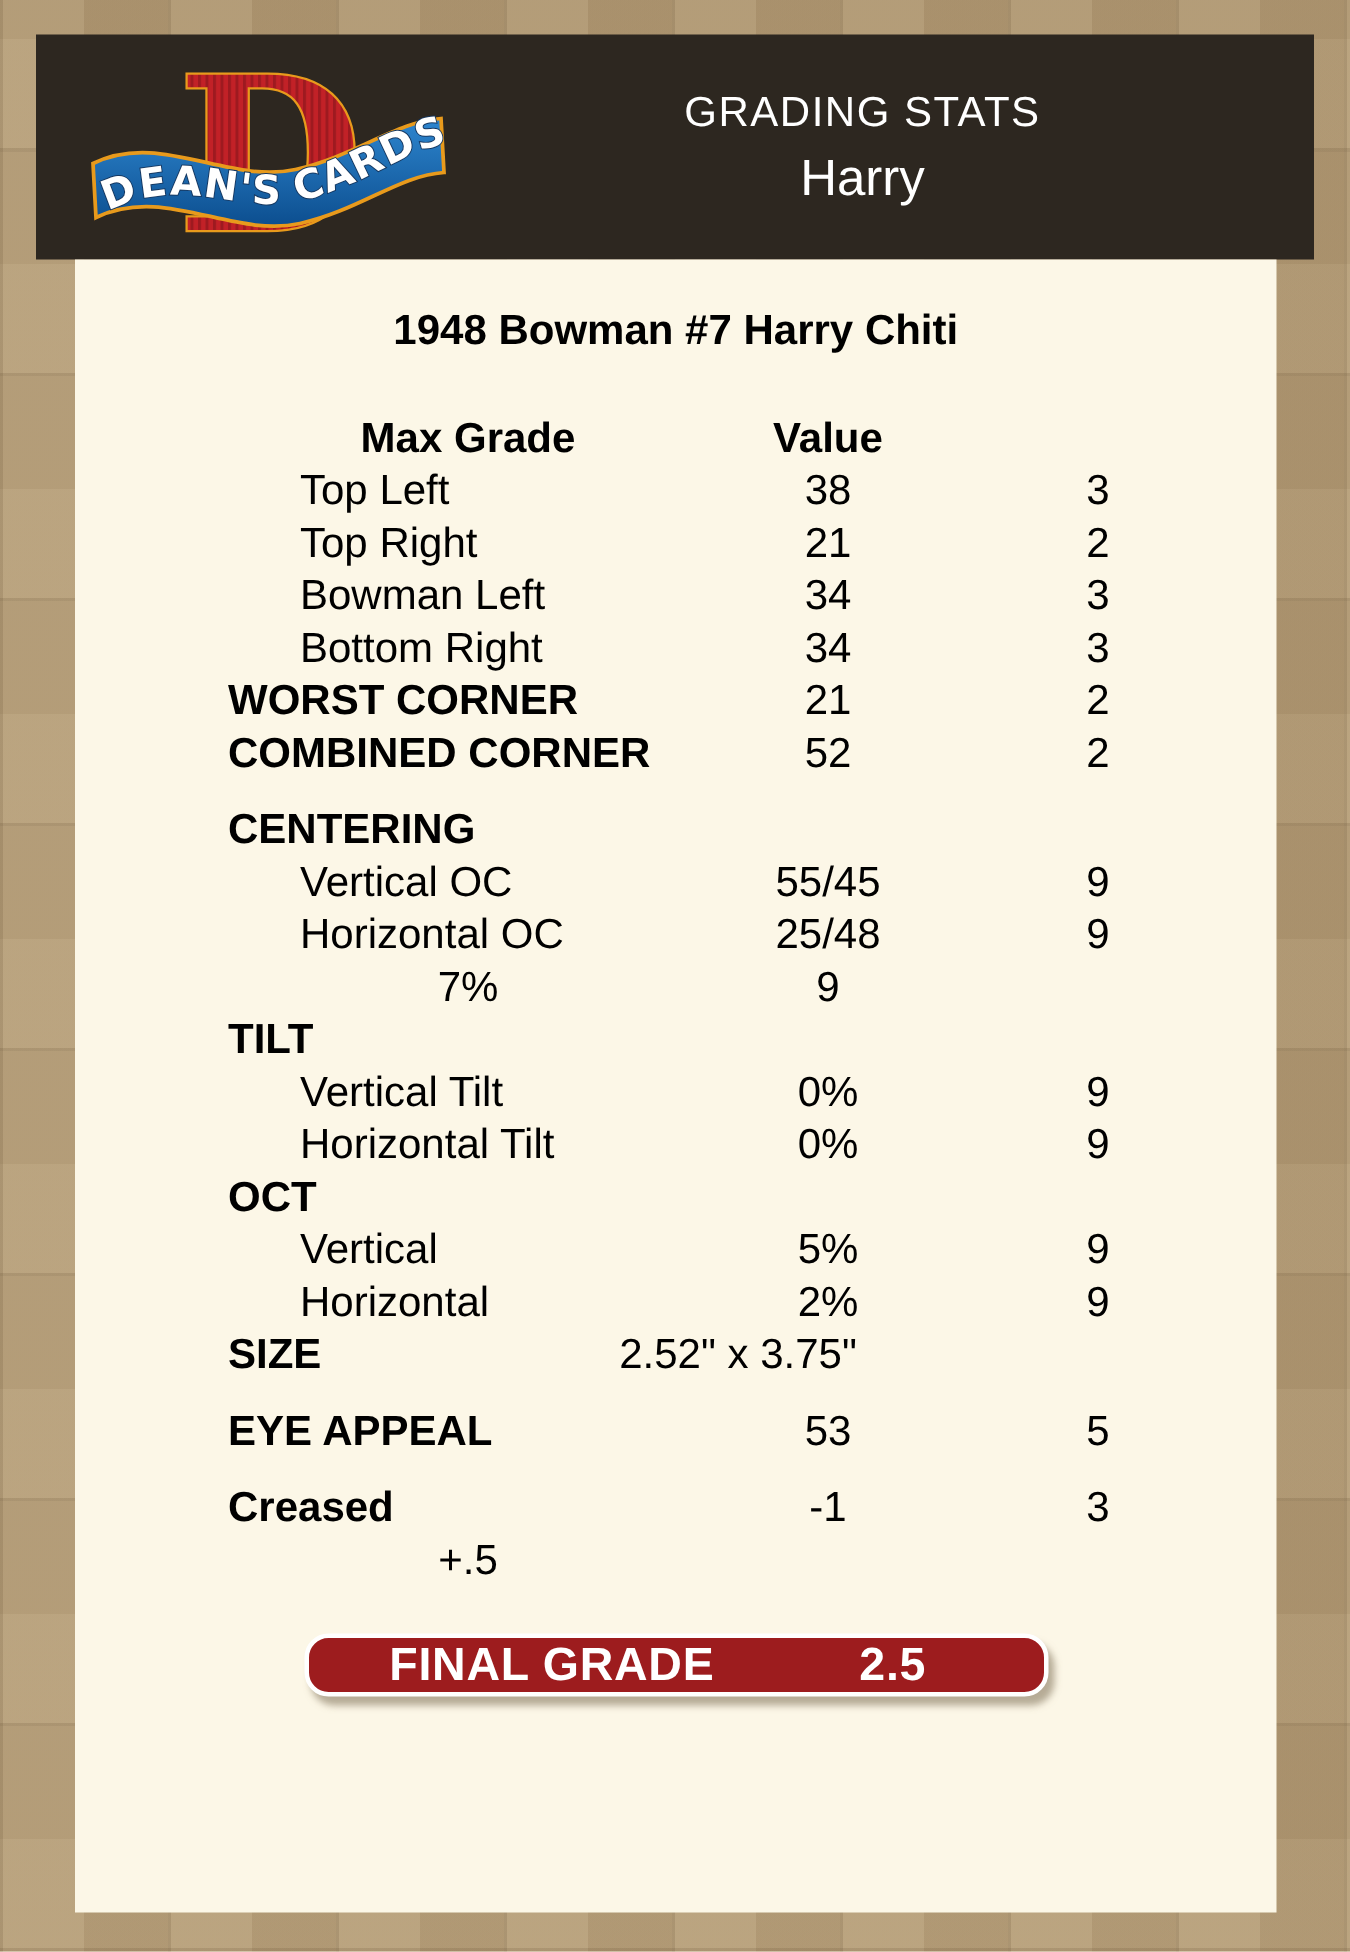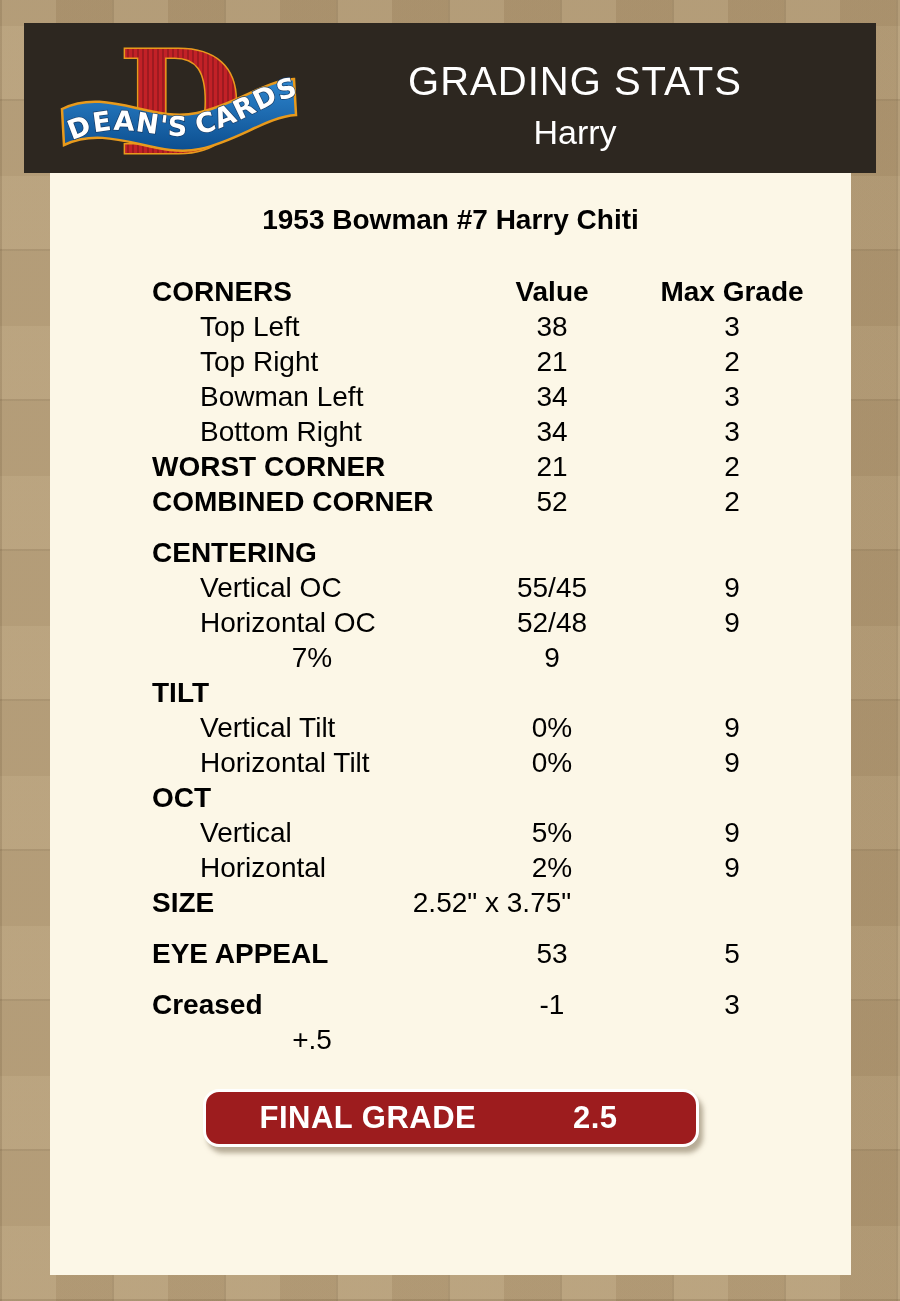--- a/index.html
+++ b/index.html
@@ -20,41 +20,41 @@
   .header {
     position:absolute; left:24px; top:23px; width:852px; height:150px;
     background:var(--header-bg, #2d2720);
   }
   .logo { position:absolute; left:28px; top:6px; width:252px; height:140px; }
   .logo svg { width:100%; height:100%; }
   .header-text {
     position:absolute; left:250px; right:0; top:0; bottom:0;
     text-align:center; color:#ffffff;
   }
-  .h-title { font-size:40px; margin-top:36px; letter-spacing:1px;text-align:center; }
+  .h-title { font-size:28px; margin-top:36px; letter-spacing:1px;text-align:center; }
   .h-sub   { font-size:34px; margin-top:9px; }
 
   .content {
     position:absolute; left:50px; top:173px; width:801px; height:1102px;
     background:var(--panel-bg, #fcf7e7);
     color:#000;
   }
   .card-title { margin-top:31px; font-size:28px; font-weight:bold; text-align:center; }
   .card-id    { margin-top:7px;  font-size:28px; text-align:center; }
 
   .stats { margin-top:38px; padding-left:102px; font-size:28px; }
   .trow  { display:grid; grid-template-columns:320px 160px 200px; height:35px; align-items:center; }
   .trow.gap { margin-top:16px; }
   .cell.value, .cell.grade { text-align:center; }
   .trow.bold .cell.label, .thead .cell { font-weight:bold; }
   .trow.indent .cell.label { padding-left:48px; }
   .trow.shift .cell.value { transform:translateX(-60px); }
 
   .final-btn {
-    position:relative; margin:32px auto 0; width:496px; height:58px;
+    position:relative; margin:32px auto 0; width:496px; height:42px;
     background:var(--accent-red, #9d1c1e);
     border:3px solid #ffffff; border-radius:16px;
     box-shadow:4px 6px 5px rgba(124,109,84,0.55);
     display:flex; align-items:center; justify-content:space-between;
     padding:0 78px 0 54px;
     color:#ffffff; font-weight:bold; font-size:31px; letter-spacing:0.5px;
     cursor:default;
   }
 </style>
 </head>
@@ -82,27 +82,26 @@
       </text>
     </svg>
   </div>
   <div class="header-text">
     <div class="h-title">GRADING STATS</div>
     <div class="h-sub">Harry</div>
   </div>
 </div>
 
 <div class="content">
-  <div class="card-title">1953 Bowman #7 Harry Chiti</div>
+  <div class="card-title">1948 Bowman #7 Harry Chiti</div>
 
   <div class="stats" id="stats-table">
     <div class="trow thead">
-      <div class="cell label">CORNERS</div>
+      <div class="cell grade">Max Grade</div>
       <div class="cell value">Value</div>
-      <div class="cell grade">Max Grade</div>
     </div>
 
   <div class="trow indent">
         <div class="cell label">Top Left</div>
         <div class="cell value">38</div>
         <div class="cell grade">3</div>
       </div>
       <div class="trow indent">
         <div class="cell label">Top Right</div>
         <div class="cell value">21</div>
@@ -133,21 +132,21 @@
         <div class="cell value"></div>
         <div class="cell grade"></div>
       </div>
       <div class="trow indent">
         <div class="cell label">Vertical OC</div>
         <div class="cell value">55/45</div>
         <div class="cell grade">9</div>
       </div>
       <div class="trow indent">
         <div class="cell label">Horizontal OC</div>
-        <div class="cell value">52/48</div>
+        <div class="cell value">25/48</div>
         <div class="cell grade">9</div>
       </div>
       <div class="trow indent">
         <div class="cell value">7%</div>
         <div class="cell grade">9</div>
       </div>
       <div class="trow bold">
         <div class="cell label">TILT</div>
         <div class="cell value"></div>
         <div class="cell grade"></div>

